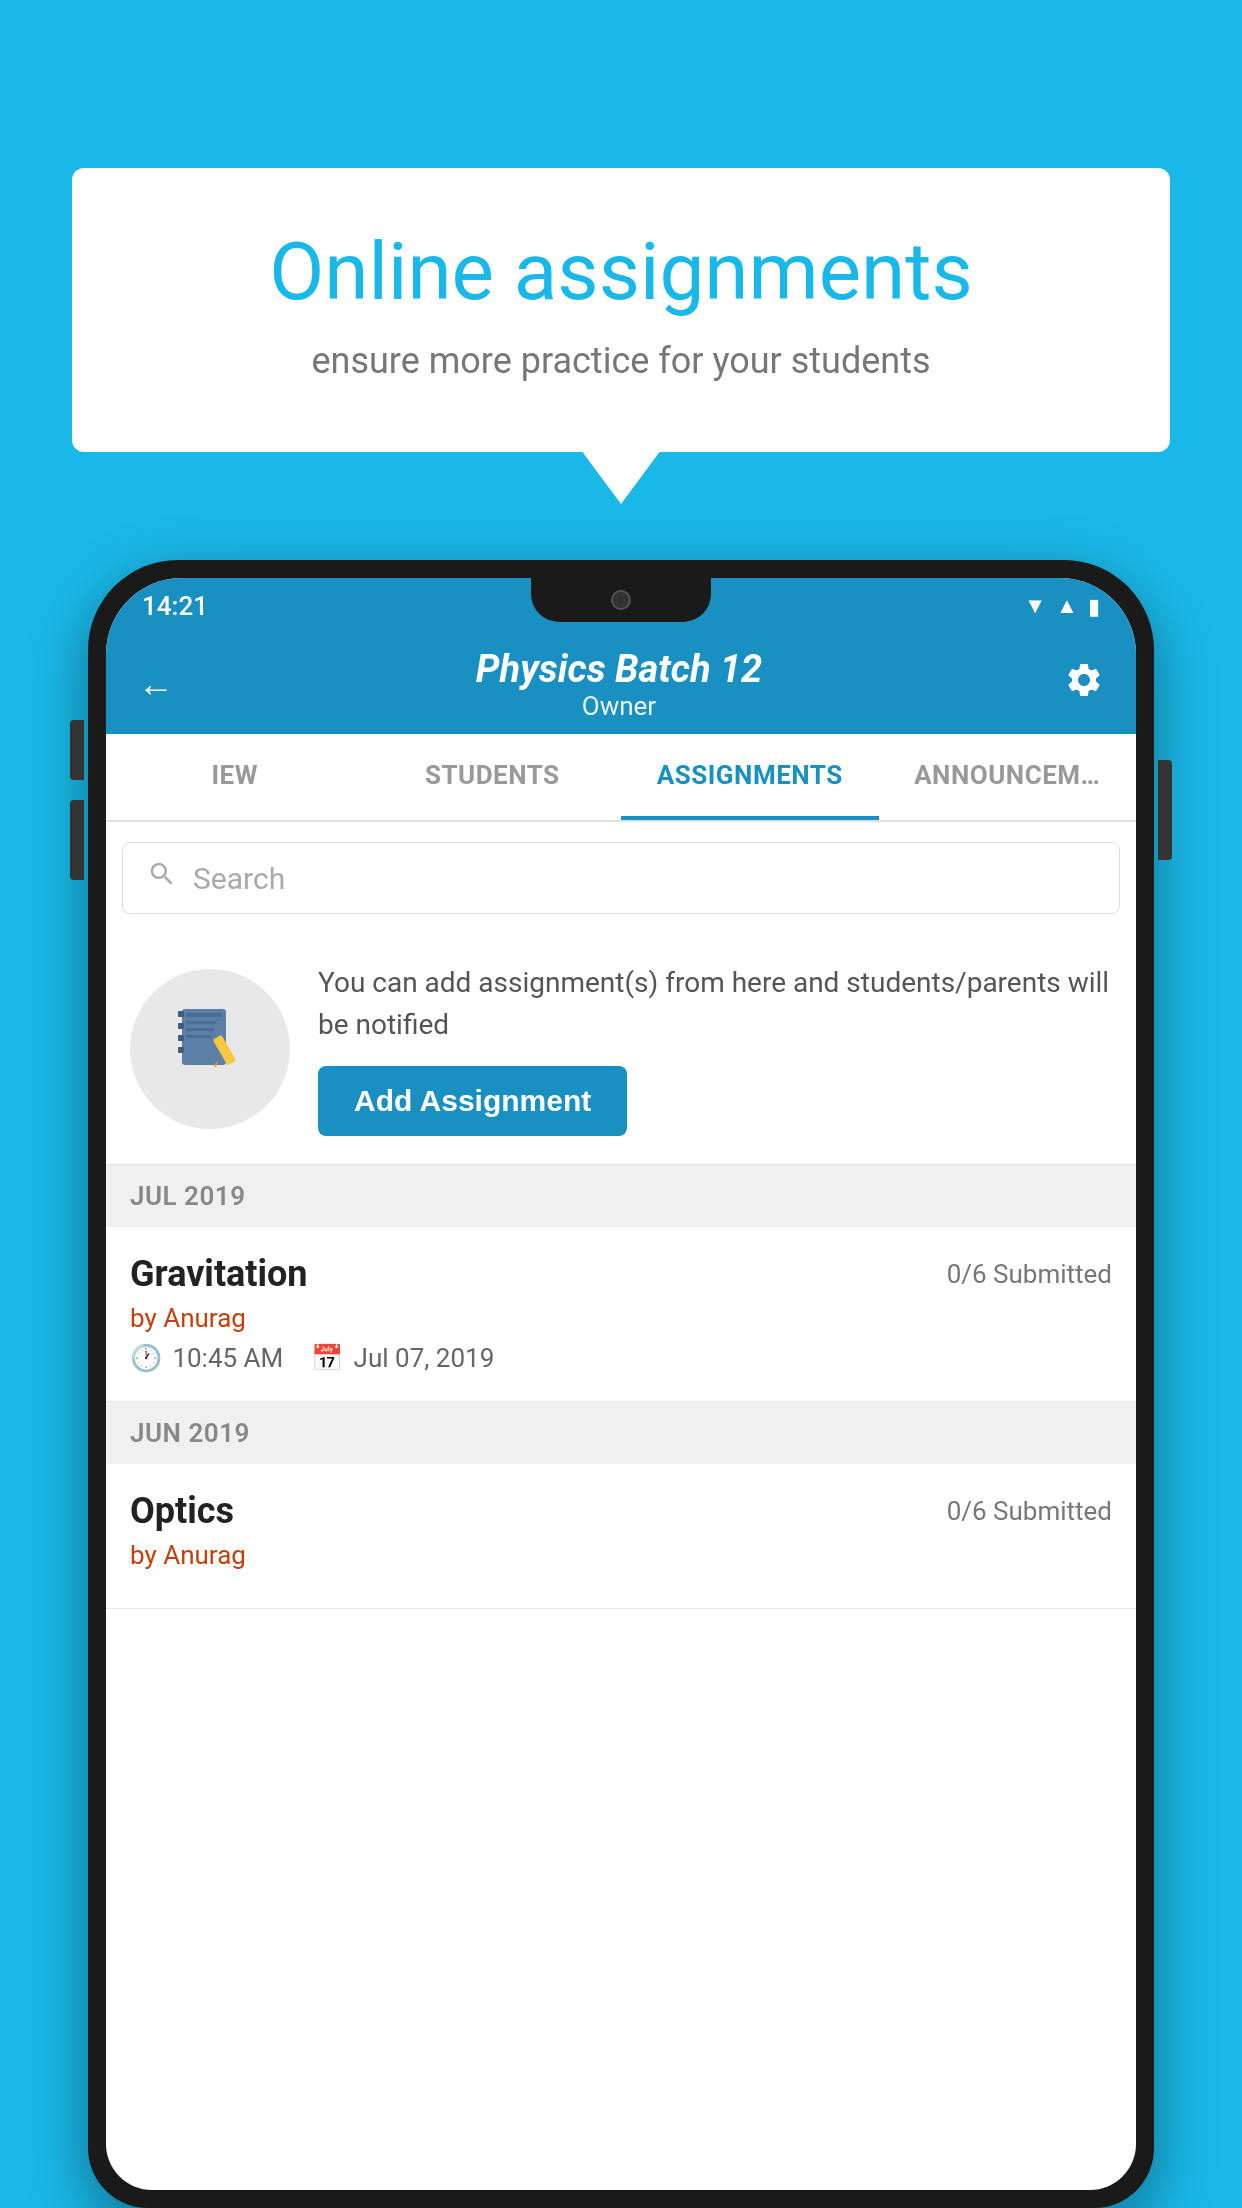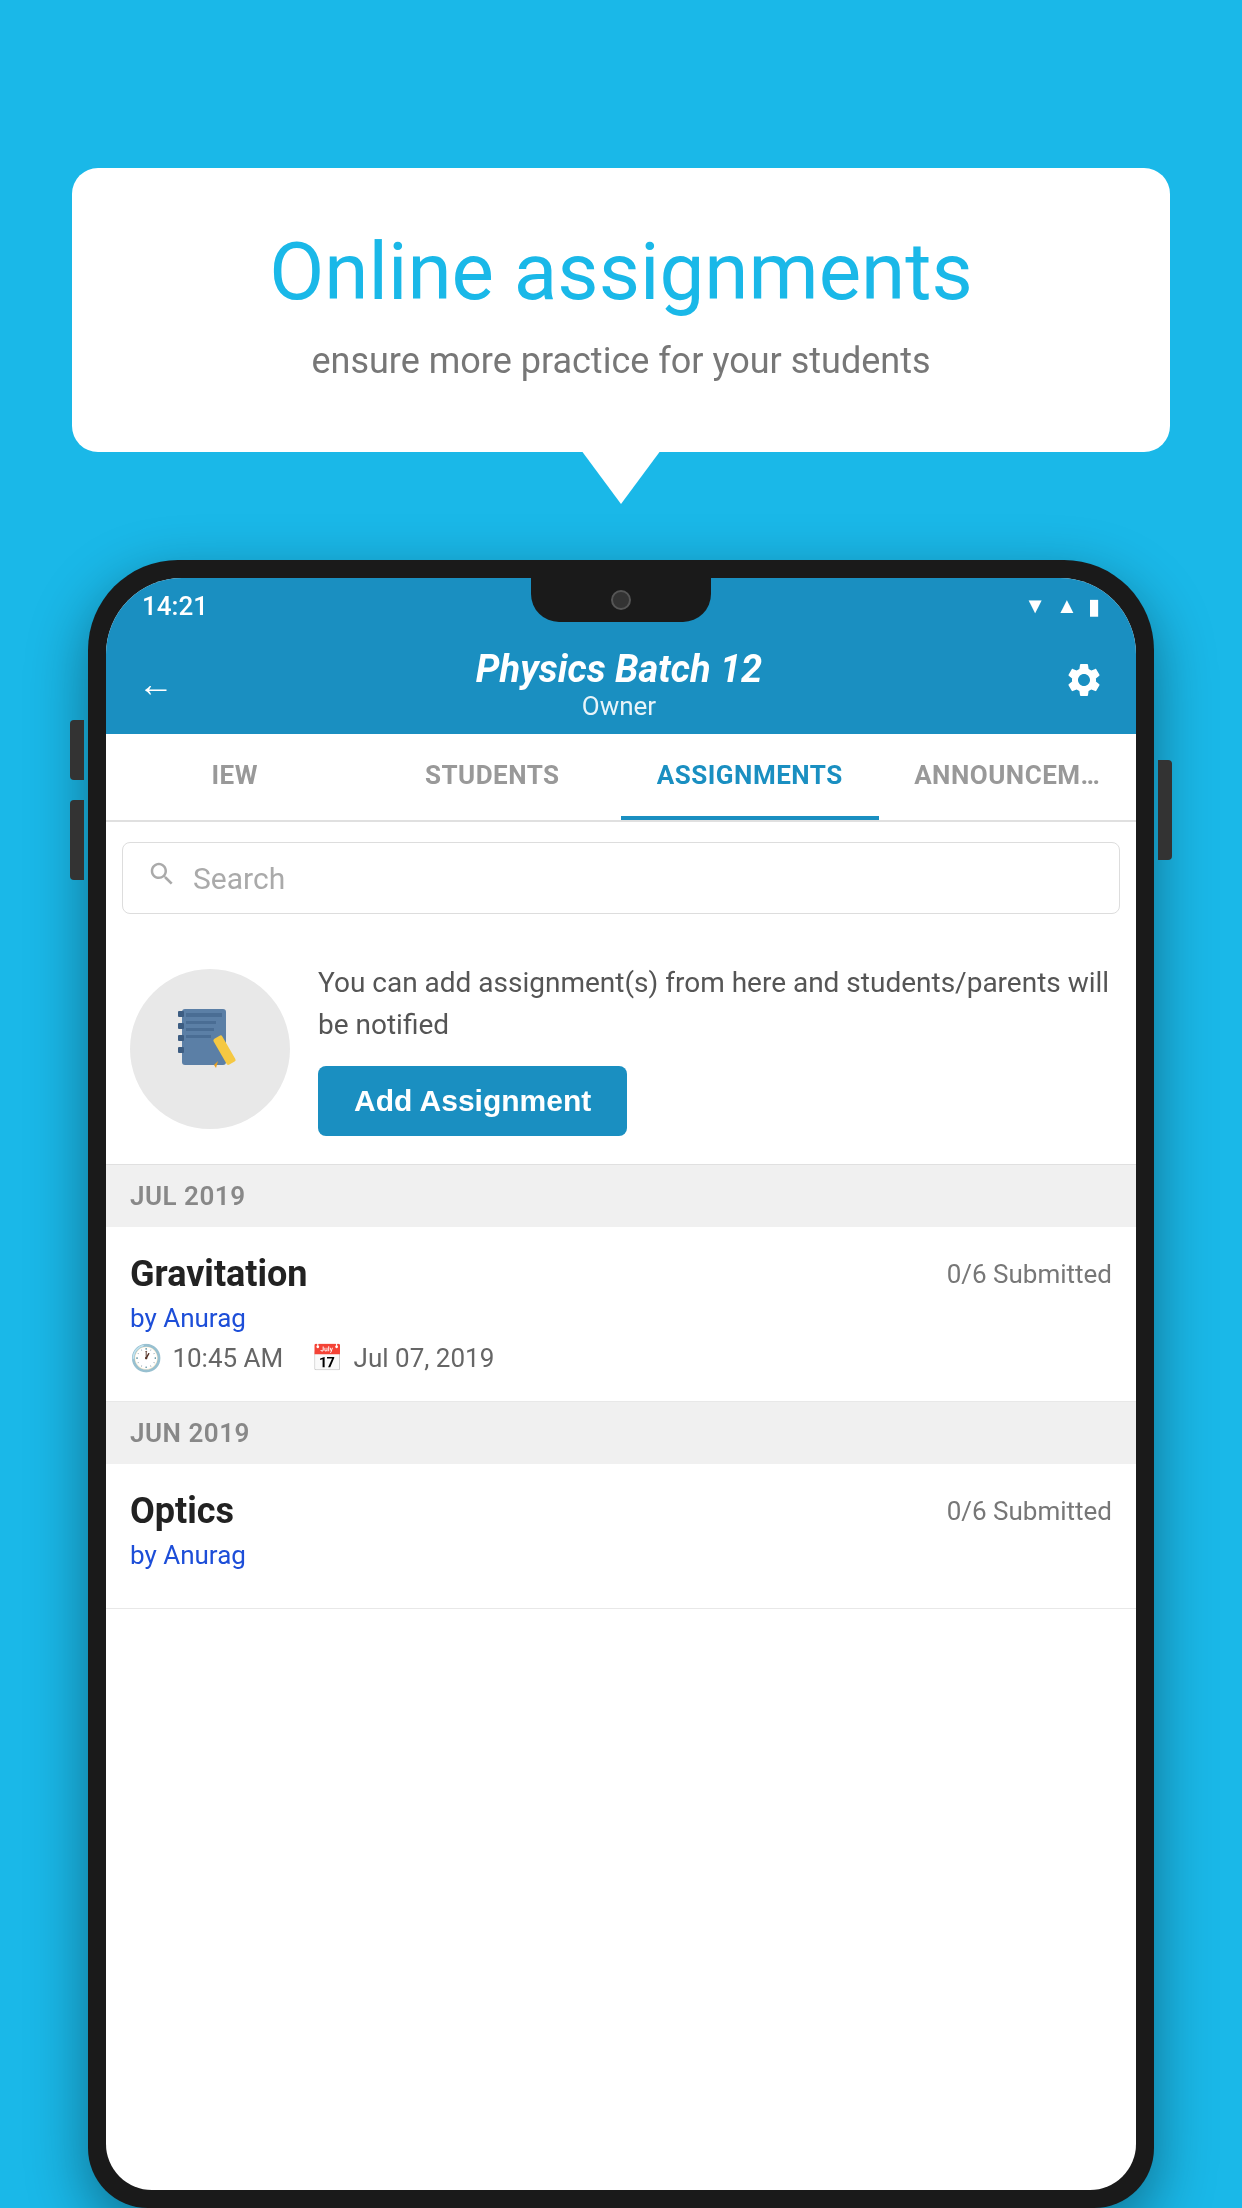--- a/index.html
+++ b/index.html
@@ -12,21 +12,21 @@
       position: relative;
     }
 
     
     .speech-bubble {
       position: absolute;
       top: 168px;
       left: 72px;
       right: 72px;
       background: white;
-      border-radius: 26px;
+      border-radius: 12px;
       padding: 60px 70px 70px;
       text-align: center;
     }
     .speech-bubble::after {
       content: '';
       position: absolute;
       bottom: -52px;
       left: 50%;
       transform: translateX(-50%);
       width: 0;
@@ -268,21 +268,21 @@
       font-size: 36px;
       font-weight: 700;
       color: #222;
     }
     .assignment-submitted {
       font-size: 26px;
       color: #777;
     }
     .assignment-by {
       font-size: 26px;
-      color: #1d4ed8;
+      color: #c2410c;
       margin-bottom: 10px;
     }
     .assignment-meta {
       display: flex;
       align-items: center;
       gap: 28px;
     }
     .meta-item {
       display: flex;
       align-items: center;

